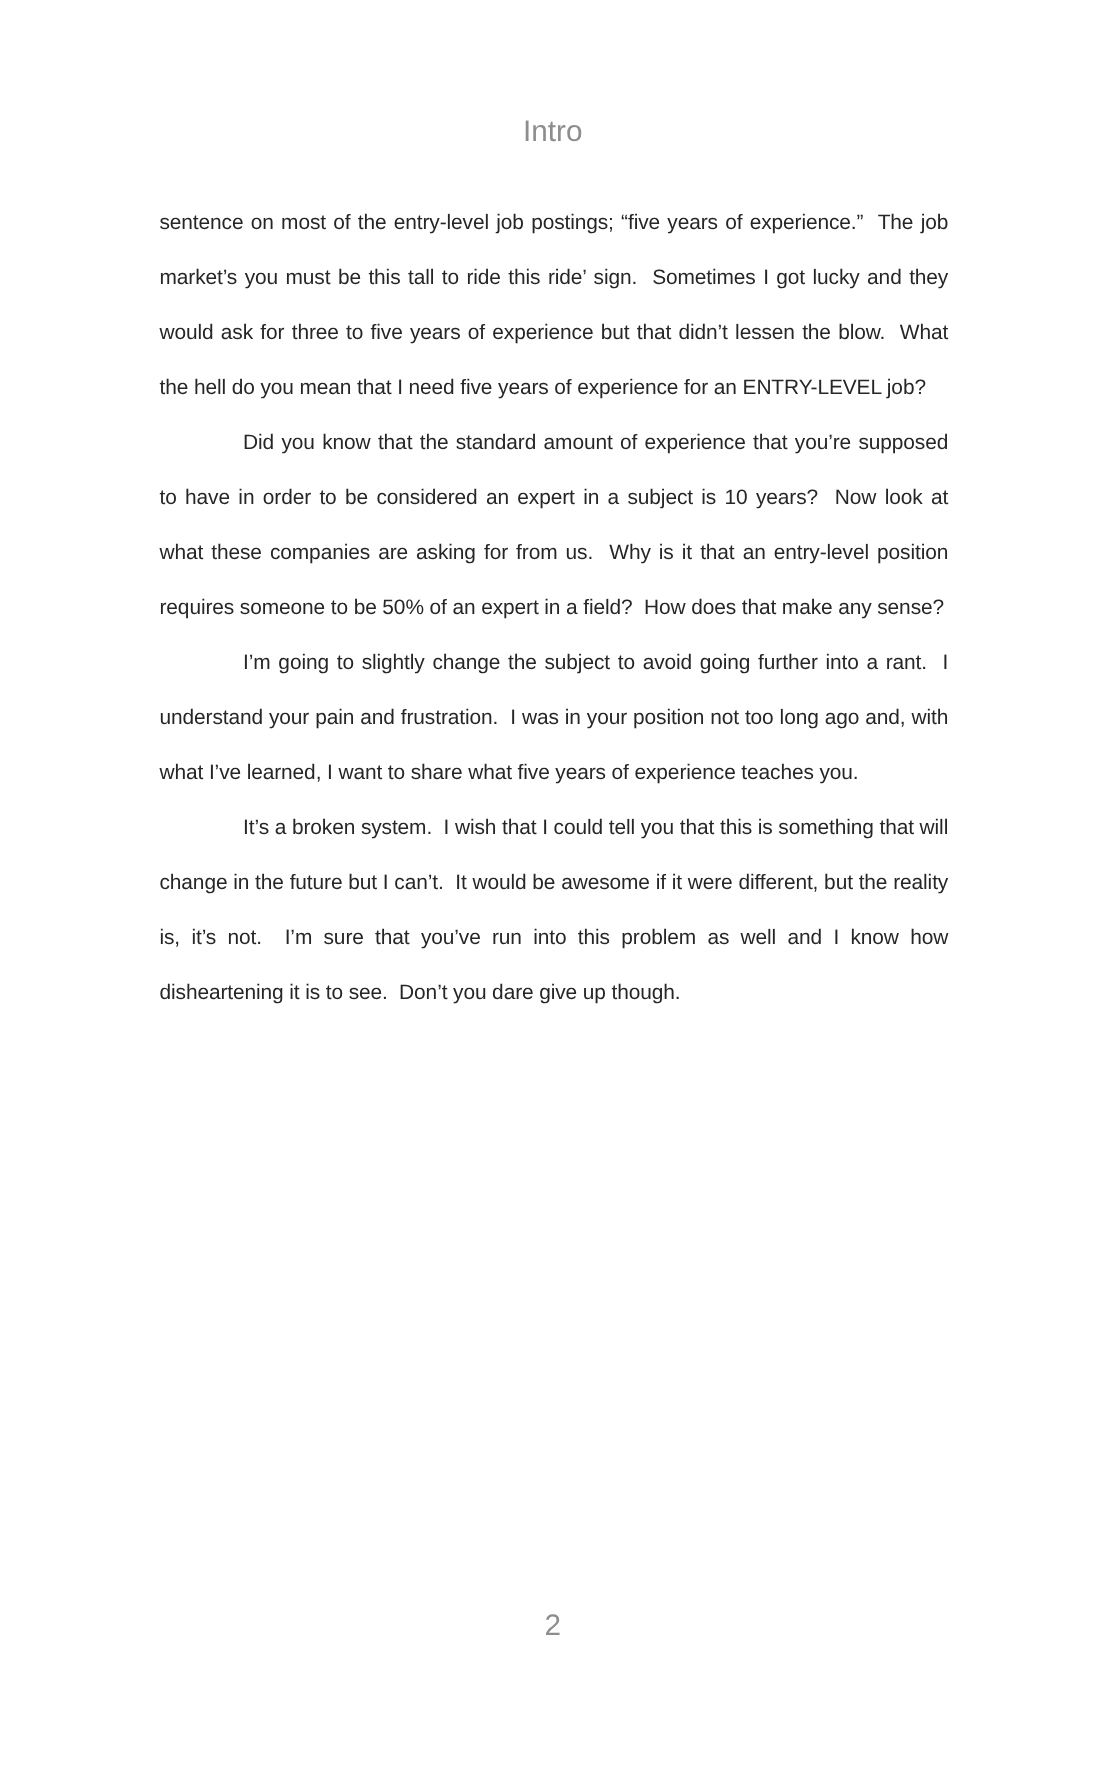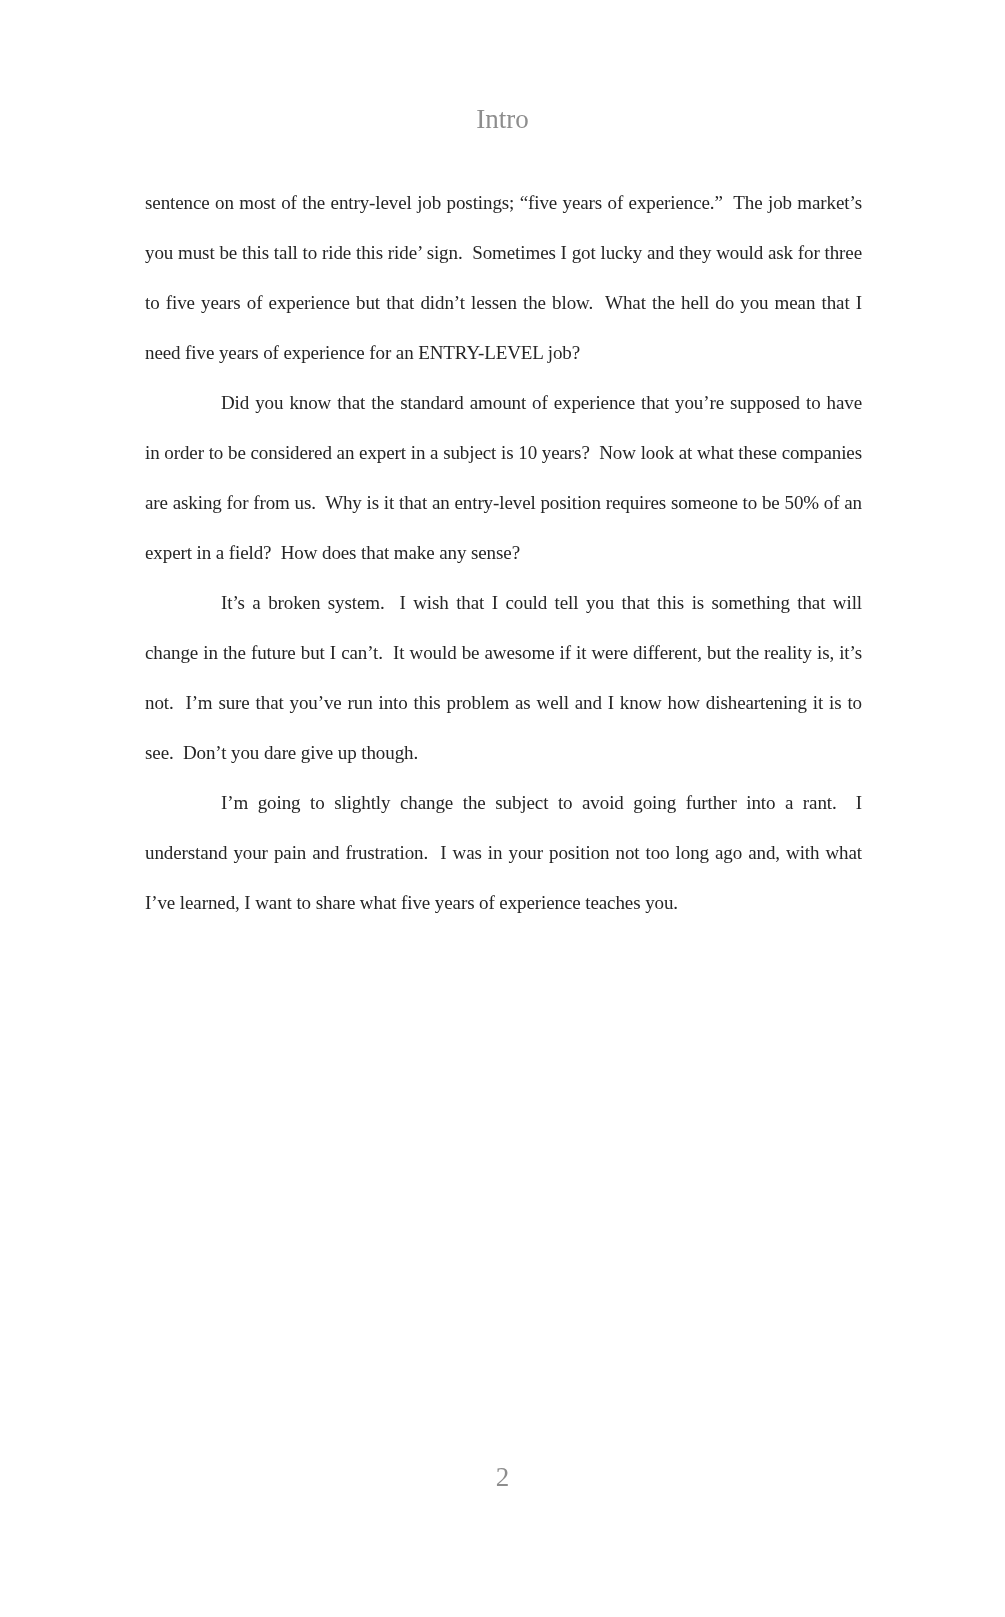--- a/index.html
+++ b/index.html
@@ -5,21 +5,21 @@
   html, body {
     margin: 0;
     padding: 0;
     background: #ffffff;
   }
   .page {
     position: relative;
     width: 1005px;
     height: 1617px;
     background: #ffffff;
-    font-family: Liberation Serif, serif;
+    font-family: Liberation Sans, sans-serif;
     overflow: hidden;
   }
   .running-head {
     position: absolute;
     top: 103px;
     left: 0;
     width: 100%;
     text-align: center;
     font-size: 27px;
     line-height: 32px;
@@ -56,18 +56,18 @@
 </style>
 </head>
 <body>
 
 <div class="page">
   <div class="running-head">Intro</div>
 
   <div class="body-text">
       <p class="para">sentence on most of the entry-level job postings; “five years of experience.”&nbsp; The job market’s you must be this tall to ride this ride’ sign.&nbsp; Sometimes I got lucky and they would ask for three to five years of experience but that didn’t lessen the blow.&nbsp; What the hell do you mean that I need five years of experience for an ENTRY-LEVEL job?</p>
       <p class="para indent">Did you know that the standard amount of experience that you’re supposed to have in order to be considered an expert in a subject is 10 years?&nbsp; Now look at what these companies are asking for from us.&nbsp; Why is it that an entry-level position requires someone to be 50% of an expert in a field?&nbsp; How does that make any sense?</p>
+      <p class="para indent">I’m going to slightly change the subject to avoid going further into a rant.&nbsp; I understand your pain and frustration.&nbsp; I was in your position not too long ago and, with what I’ve learned, I want to share what five years of experience teaches you.</p>
       <p class="para indent">It’s a broken system.&nbsp; I wish that I could tell you that this is something that will change in the future but I can’t.&nbsp; It would be awesome if it were different, but the reality is, it’s not.&nbsp; I’m sure that you’ve run into this problem as well and I know how disheartening it is to see.&nbsp; Don’t you dare give up though.</p>
-      <p class="para indent">I’m going to slightly change the subject to avoid going further into a rant.&nbsp; I understand your pain and frustration.&nbsp; I was in your position not too long ago and, with what I’ve learned, I want to share what five years of experience teaches you.</p>
     </div>
 
   <div class="page-number">2</div>
 </div>
 
 </body></html>

